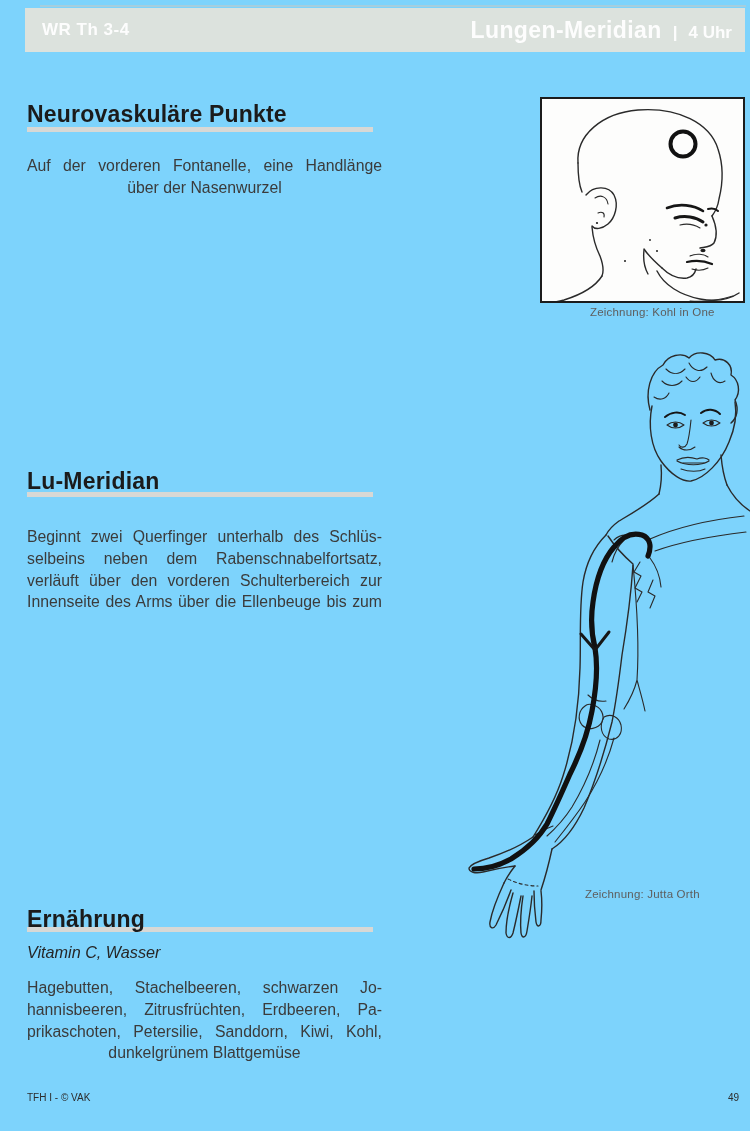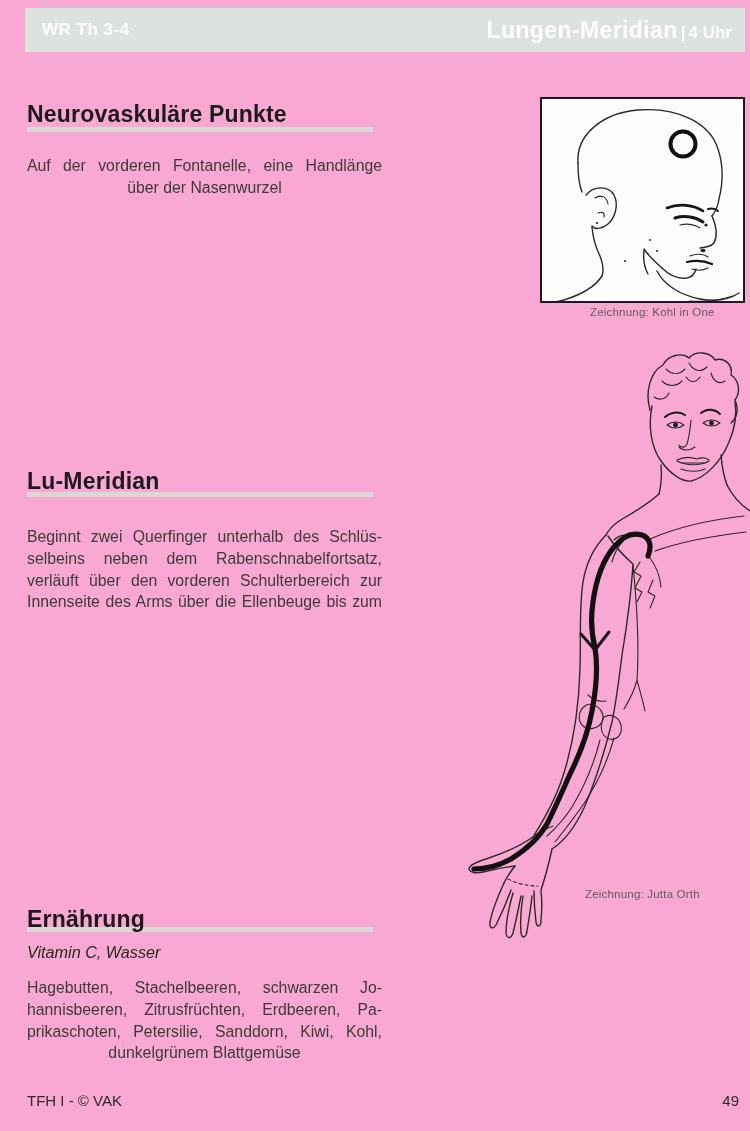--- a/index.html
+++ b/index.html
@@ -1,52 +1,52 @@
 <!DOCTYPE html>
 <html><head>
 <meta charset="utf-8">
 <style>
   html,body { margin:0; padding:0; background:#e8e8e8; }
   .page {
     position:relative; width:750px; height:1131px; margin:0 auto;
-    background:#f9a8d4; overflow:hidden;
+    background:#7dd3fc; overflow:hidden;
     font-family:"Liberation Sans", sans-serif;
     color:#3b3b3b;
   }
   .abs { position:absolute; }
 
   
   .scan-line { left:40px; top:5px; width:706px; height:2px; background:#c7cac5; opacity:.55; }
 
   
   .headerbar {
     left:25px; top:8px; width:720px; height:44px; background:#dce2dd;
     display:flex; align-items:center; justify-content:space-between;
     padding:0 13px 0 17px; box-sizing:border-box; color:#fdfdfd;
   }
   .hb-left  { font-size:17px; font-weight:bold; letter-spacing:.5px; }
-  .hb-right { display:flex; align-items:baseline; gap:3px; font-weight:bold; }
+  .hb-right { display:flex; align-items:baseline; gap:11px; font-weight:bold; }
   .hb-title { font-size:23px; letter-spacing:.4px; }
   .hb-sep   { font-size:17px; }
   .hb-time  { font-size:17px; }
 
   .sect-h { font-size:23px; font-weight:bold; color:#1b1b1b; line-height:1; letter-spacing:.2px; white-space:nowrap; }
   .rule   { background:#d8d8d5; height:5px; width:346px; left:27px; }
 
   .para { width:355px; font-size:15.8px; line-height:21.8px; color:#3b3b3b;margin-top:15px; }
   .jline { text-align:justify; text-align-last:justify; }
   .lline { text-align:center; }
   .bold  { font-weight:bold; }
 
   .subhead { font-size:16.2px; font-weight:normal; font-style:italic; color:#262626; white-space:nowrap; }
 
   .figframe { left:540px; top:97px; width:201px; height:202px; border:2px solid #1c1c1c; background:#fdfdfc; }
   .caption { font-size:11.5px; color:#5e5e5e; letter-spacing:.2px; white-space:nowrap; }
 
-  .footer { left:27px; top:1092px; width:712px; display:flex; justify-content:space-between; font-size:15px; color:#2c2c2c; }
+  .footer { left:27px; top:1092px; width:712px; display:flex; justify-content:space-between; font-size:10px; color:#2c2c2c; }
 
   svg { display:block; }
   .ln  { fill:none; stroke:#2a2a2a; stroke-width:1.4; stroke-linecap:round; stroke-linejoin:round; }
   .ln2 { fill:none; stroke:#2a2a2a; stroke-width:1.1; stroke-linecap:round; stroke-linejoin:round; }
   .dk  { fill:none; stroke:#161616; stroke-linecap:round; stroke-linejoin:round; }
   .fill{ fill:#1d1d1d; stroke:none; }
   .meridian { fill:none; stroke:#111; stroke-width:5.2; stroke-linecap:round; stroke-linejoin:round; }
 </style>
 </head>
 <body>

